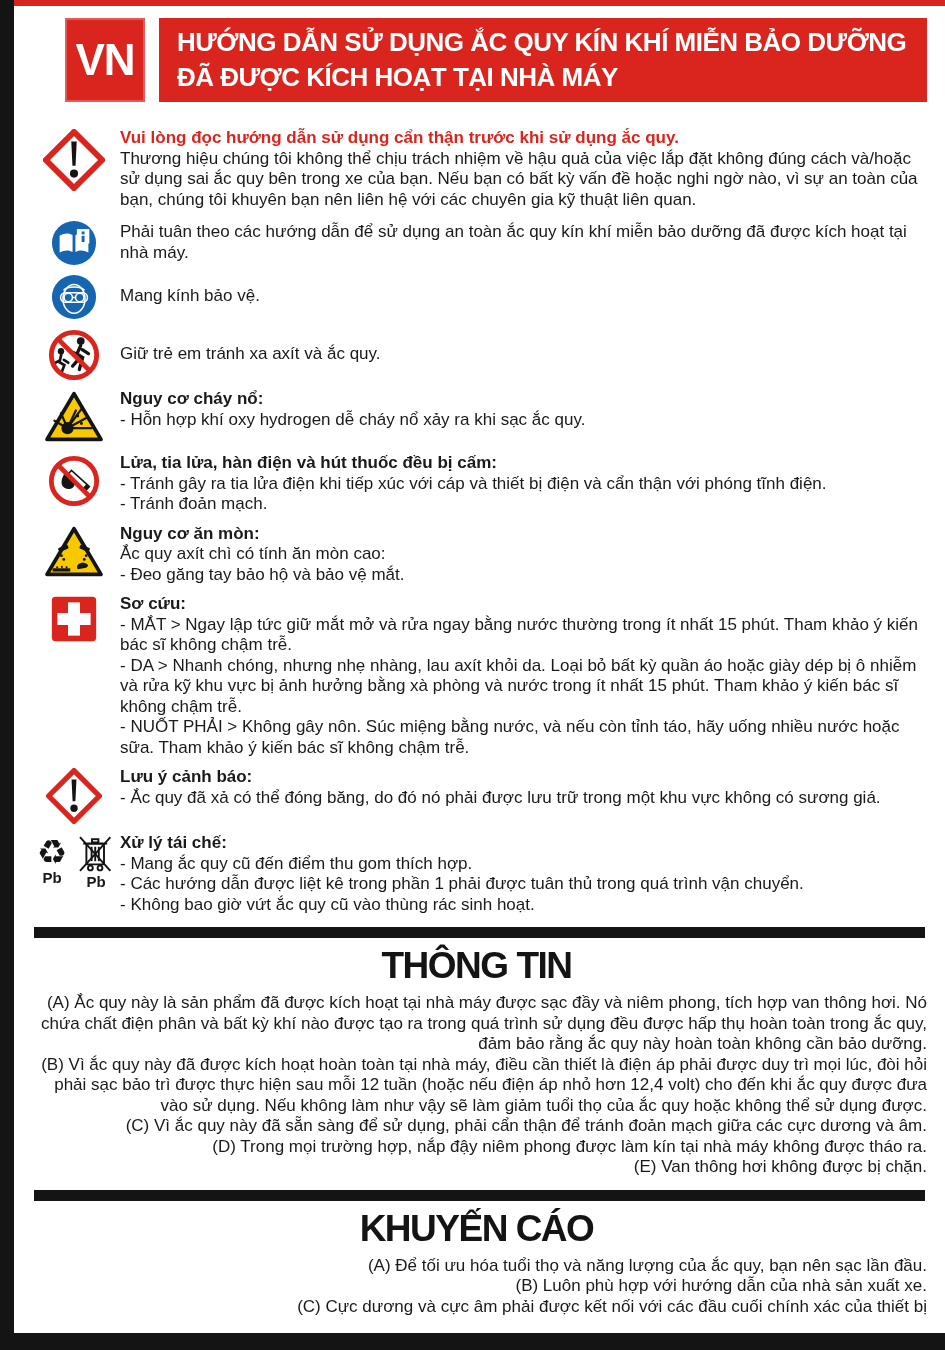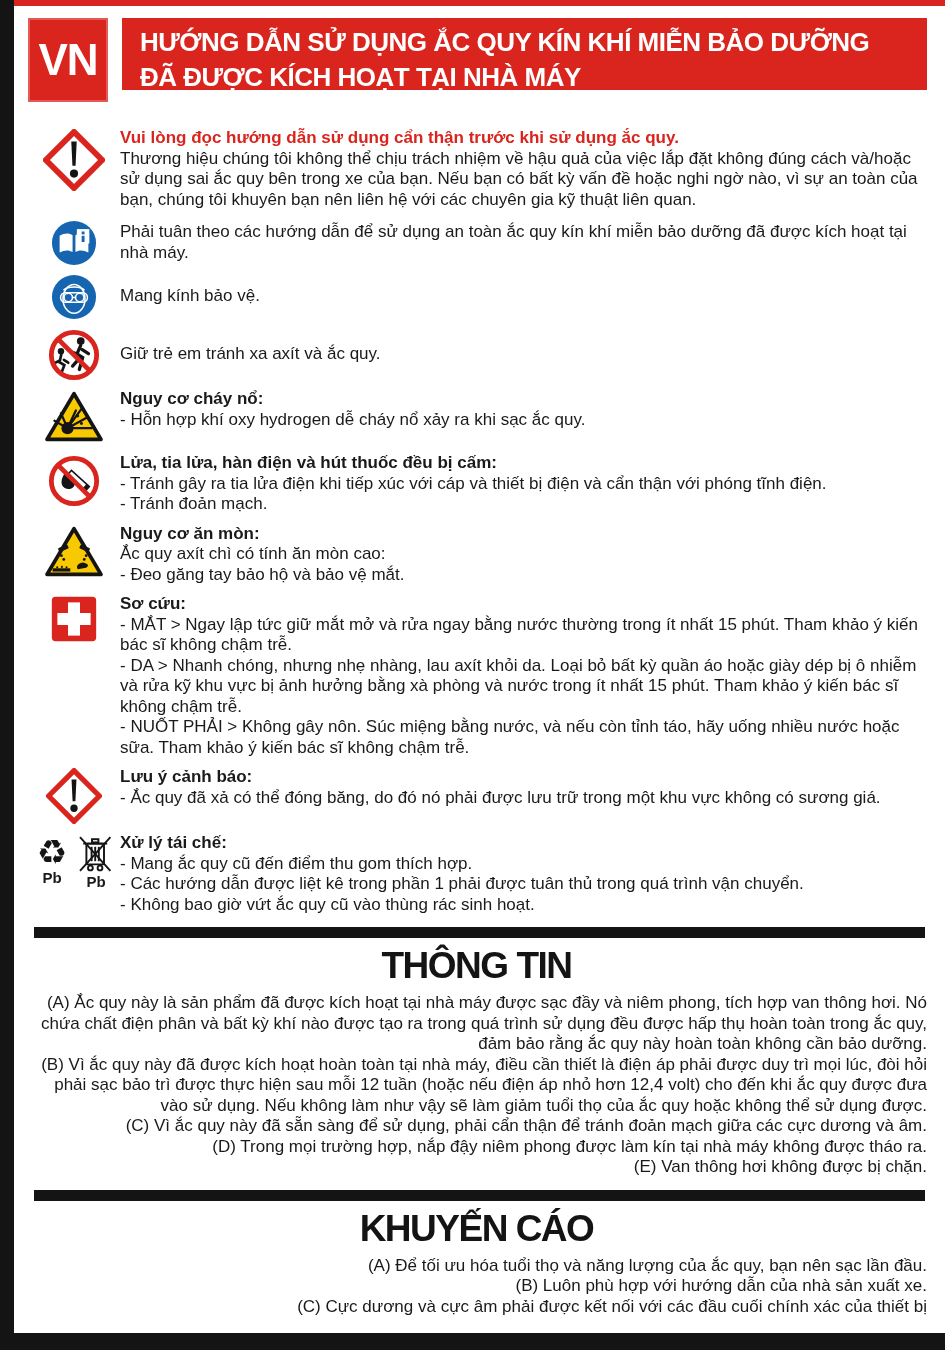--- a/index.html
+++ b/index.html
@@ -7,22 +7,22 @@
   body{font-family:"Liberation Sans","DejaVu Sans",sans-serif;color:#1a1a1a;}
   .page{position:relative;width:945px;height:1350px;background:#fff;overflow:hidden;}
   .edge-left{position:absolute;left:0;top:0;width:14px;height:1350px;background:#141414;}
   .edge-top{position:absolute;left:14px;top:0;width:931px;height:6px;background:var(--red,#d9251d);}
   .edge-bottom{position:absolute;left:0;top:1333px;width:945px;height:17px;background:#141414;}
   .content{position:absolute;left:14px;top:6px;width:931px;padding:12px 18px 0 14px;}
 
   
   .doc-header{display:flex;gap:14px;margin-bottom:26px;}
   .vn-box{width:80px;height:84px;background:var(--red,#d9251d);color:#fff;display:flex;align-items:center;justify-content:center;
-          font-weight:bold;font-size:44px;letter-spacing:-1px;box-shadow:inset 0 0 0 2px rgba(255,255,255,.25);}
-  .title-box{flex:1;background:var(--red,#d9251d);color:#fff;padding:7px 16px 0 18px;height:72px;}
+          font-weight:bold;font-size:44px;letter-spacing:-1px;box-shadow:inset 0 0 0 2px rgba(255,255,255,.25);margin-left:37px;}
+  .title-box{flex:1;background:var(--red,#d9251d);color:#fff;padding:7px 16px 0 18px;height:84px;}
   .title-box div{font-weight:bold;font-size:26px;line-height:35px;letter-spacing:-0.5px;}
 
   
   .cb-row{display:flex;align-items:flex-end;margin:0 0 14px 2px;}
   .cb-title{color:var(--red,#d9251d);font-weight:bold;font-size:27px;letter-spacing:-0.5px;}
   .cb-line{flex:1;border-bottom:2.5px solid var(--rule,#e0512b);margin:0 4px 5px 18px;}
 
   
   .warn-row{display:flex;align-items:flex-start;margin-bottom:9px;}
   .warn-row.center{align-items:center;margin-bottom:7px;}

